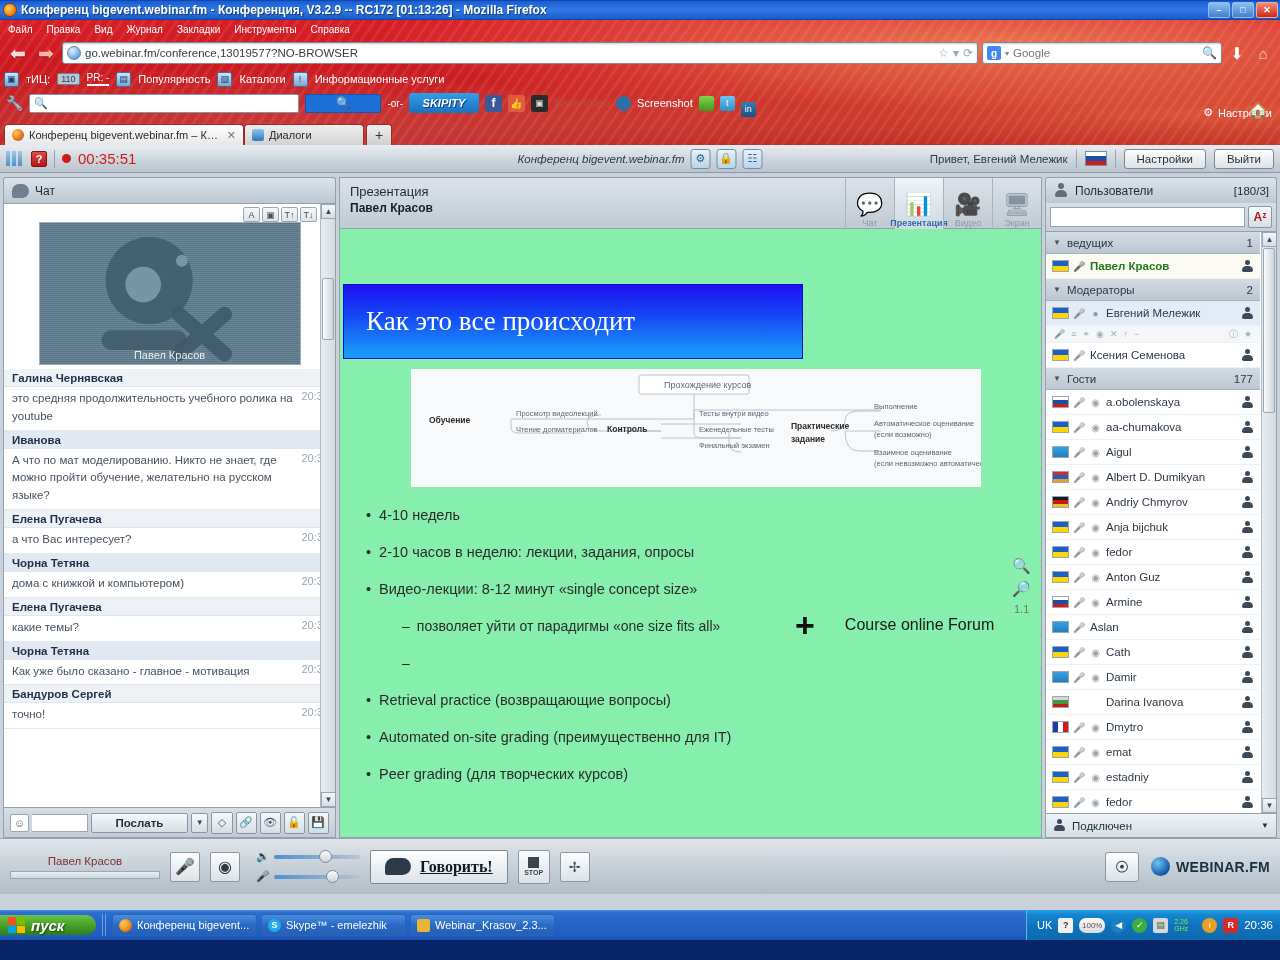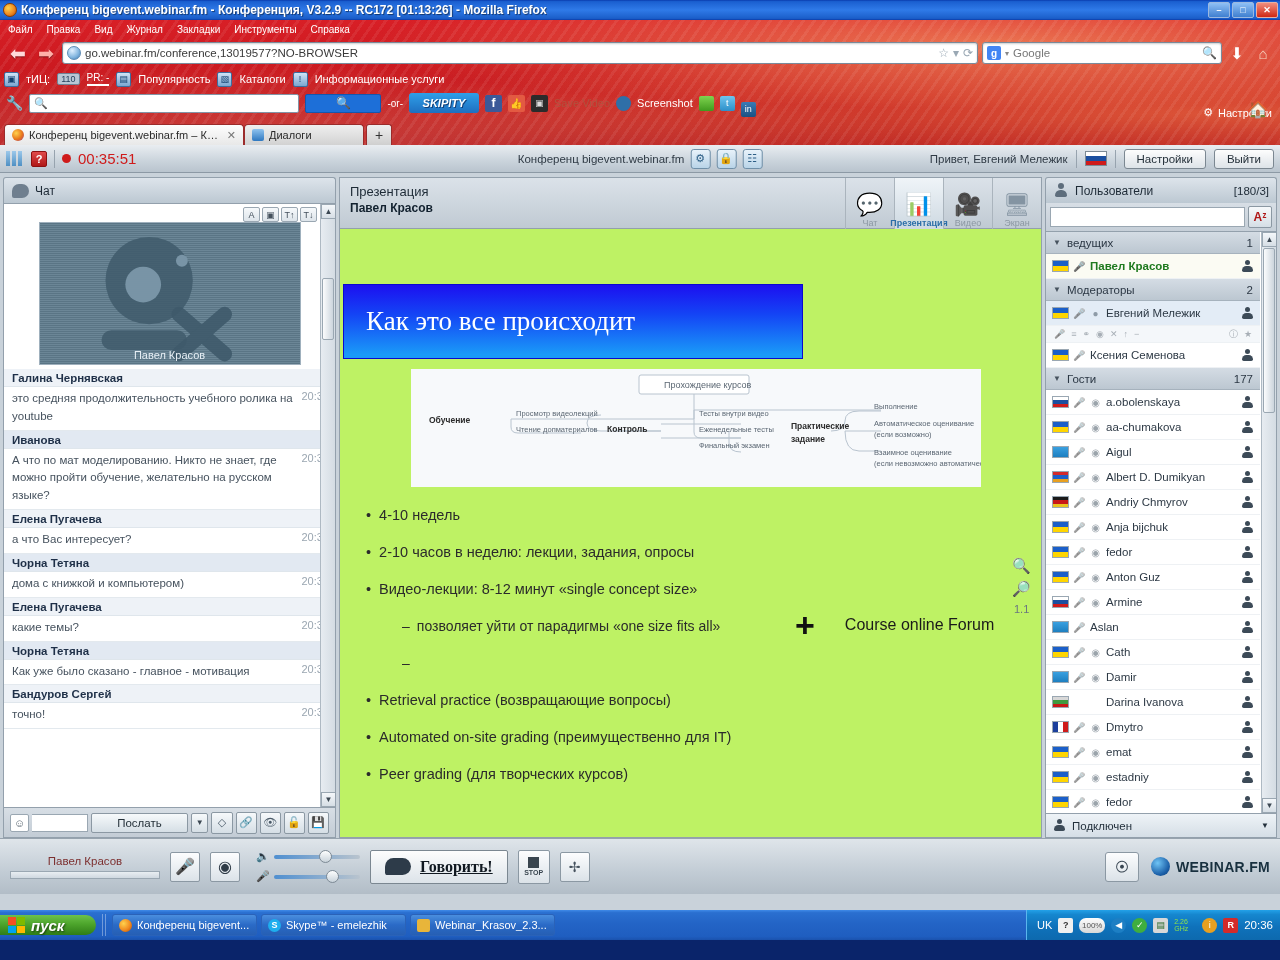--- a/index.html
+++ b/index.html
@@ -116,21 +116,21 @@
     display:flex; align-items:center; padding:0 6px; gap:7px;}
   .bars-ico{ width:18px;height:15px; display:flex; gap:2px; }
   .bars-ico i{ width:4px;height:15px;background:linear-gradient(#9cc8ea,#4f90c4); display:block;}
   .help-ico{ width:16px;height:16px; background:linear-gradient(#e04a4a,#b01818); color:#fff;
     font-weight:bold; font-size:11px; display:flex;align-items:center;justify-content:center;
     border-radius:2px; border:1px solid #8d1010;}
   .vsep{width:1px;height:18px;background:#97a3ae;}
   .rec-dot{width:9px;height:9px;border-radius:50%;background:#cf1b1b;}
   .rec-time{color:#cf1b1b;font-size:15px;font-family:"Liberation Sans",sans-serif;}
   .app-center{ position:absolute; left:50%; transform:translateX(-50%); display:flex;align-items:center;gap:6px;}
-  .app-center .dom{font-size:11.5px;color:#2f3a45;}
+  .app-center .dom{font-size:11.5px;color:#2f3a45;font-style:italic;}
   .hbtn{ width:20px;height:20px;border:1px solid #6f8fa8; border-radius:3px;
     background:linear-gradient(#e8f2fa,#b9d4e8); color:#2d5f86; font-size:11px;
     display:flex;align-items:center;justify-content:center;}
   .app-right{ margin-left:auto; display:flex;align-items:center;gap:8px;}
   .greet{font-size:11.5px;color:#2f3a45;}
   .flag-ru{width:22px;height:15px;border:1px solid #7d8a95;
     background:linear-gradient(to bottom,#fff 0 33%,#1b4fa0 33% 66%,#cf1b1b 66% 100%);}
   .tbtn{ height:20px; padding:0 12px; border:1px solid #7b8791; border-radius:3px;
     background:linear-gradient(#fdfdfd,#dde3e8); font-size:11.5px; color:#243039;
     display:flex;align-items:center;justify-content:center;}
@@ -172,42 +172,42 @@
   .cs-btn.bottom{ position:absolute; bottom:0; }
   .cs-thumb{ position:absolute; top:74px; left:1px; width:12px; height:62px;
     background:linear-gradient(to right,#fbfcfd,#ccd5dd); border:1px solid #9aa7b2; border-radius:2px;}
   .chat-input{ height:30px; background:linear-gradient(#d7dee5,#c3ccd5);
     border:1px solid #93a0ac; border-top:none; display:flex; align-items:center; gap:3px; padding:0 6px;}
   .smiley{ width:20px;height:18px;border:1px solid #9aa7b2;background:#fff;border-radius:2px;
     display:flex;align-items:center;justify-content:center;font-size:11px;color:#5a6772;}
   .ci-field{ width:58px;height:18px;background:#fff;border:1px solid #9aa7b2;border-left:none;}
   .send-btn{ width:102px;height:20px;border:1px solid #8b98a3;border-radius:2px;
     background:linear-gradient(#f6f9fb,#d5dee5); font-size:11.5px;color:#243039;
-    display:flex;align-items:center;justify-content:center;}
+    display:flex;align-items:center;justify-content:center;font-weight:bold;}
   .send-arrow{ width:18px;height:20px;border:1px solid #8b98a3;border-radius:2px;
     background:linear-gradient(#f6f9fb,#d5dee5);display:flex;align-items:center;justify-content:center;font-size:8px;color:#3b4752;}
   .cib{ width:22px;height:22px;border:1px solid #8b98a3;border-radius:2px;
     background:linear-gradient(#f6f9fb,#d5dee5);display:flex;align-items:center;justify-content:center;
     font-size:11px;color:#4a5a68;}
 
   
   .pres-panel{ flex:1; display:flex; flex-direction:column;}
   .pres-head{ height:52px; background:linear-gradient(to bottom,#dbe2e9,#c0cad3);
     border:1px solid #93a0ac; display:flex; align-items:flex-start; }
   .pres-title{ padding:6px 0 0 10px; }
   .pres-title .t1{ font-size:13px; color:#1d2a36;}
   .pres-title .t2{ font-size:12px; color:#12212f; font-weight:bold; margin-top:2px;}
   .pres-tabs{ margin-left:auto; display:flex; height:52px;}
   .ptab{ width:49px; height:52px; display:flex; flex-direction:column;
     align-items:center; justify-content:flex-end; padding-bottom:2px; gap:2px;
     font-size:9px; color:#8b97a2; border-left:1px solid #aab4bd;}
   .ptab.active{ background:linear-gradient(#eff4f8,#cdd8e1); color:#2b6ea8; font-weight:bold;}
   .ptab .gl{ font-size:22px; line-height:22px; color:#8494a2;}
   .ptab.active .gl{ color:#6b7c8c; }
-  .slide-area{ flex:1; background:#bef264; border:1px solid #93a0ac; border-top:none;
+  .slide-area{ flex:1; background:#86efac; border:1px solid #93a0ac; border-top:none;
     position:relative; overflow:hidden;}
   .slide-title{ position:absolute; left:3px; top:55px; width:460px; height:75px;
     background:linear-gradient(to bottom,#1c10f0,#1444f5 40%,#1a9af8 95%);
     border:1px solid #0a0ad0; display:flex; align-items:center; padding-left:22px;
     color:#fff; font-family:"Liberation Serif", serif; font-size:27px;}
   .diagram{ position:absolute; left:71px; top:140px; width:570px; height:118px;
     background:#f7f9fb; }
   .bullets{ position:absolute; left:26px; top:278px; width:640px;
     font-size:14.5px; color:#2b2b2b; }
   .bullets .b{ margin-bottom:21px; display:flex; gap:8px; }

